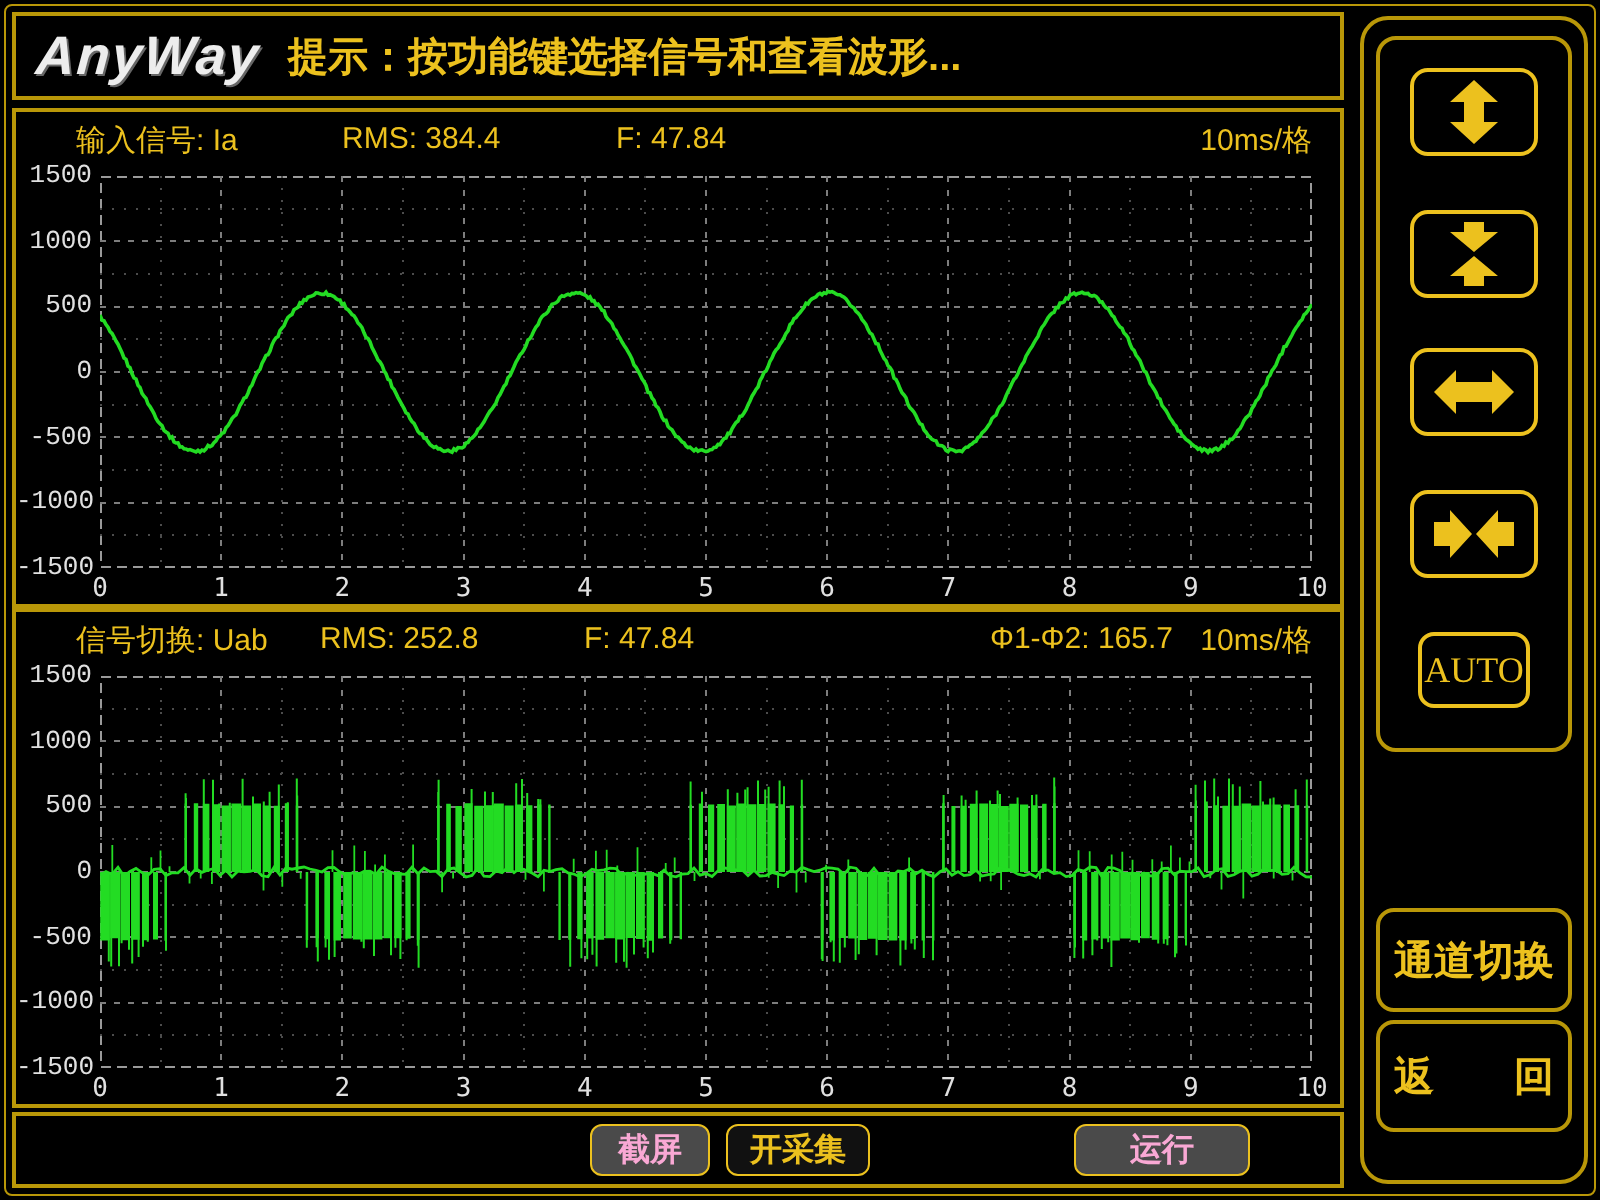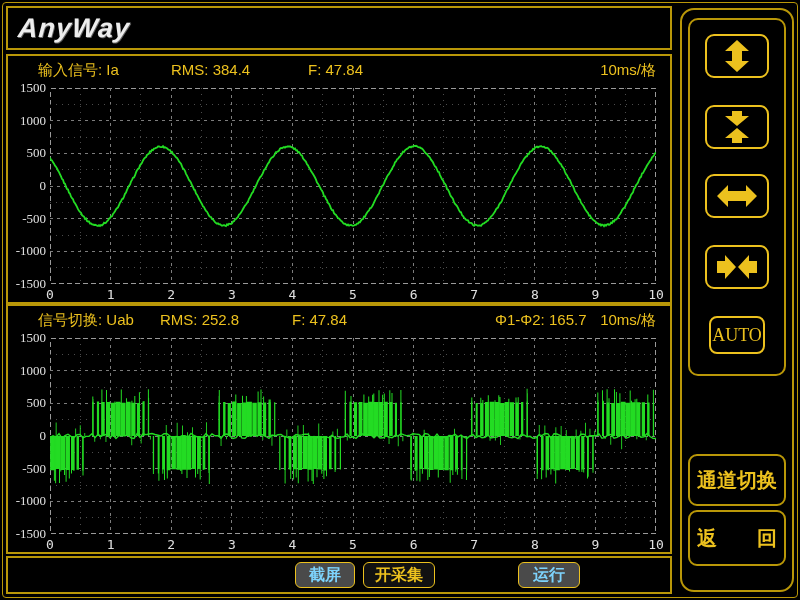--- a/index.html
+++ b/index.html
@@ -10,29 +10,29 @@
     border:2px solid var(--border,#b99708);display:flex;align-items:center;background:#000;}
   .logo{font-style:italic;font-weight:bold;font-size:27px;letter-spacing:1px;color:#ededed;
     margin-left:10px;text-shadow:1px 1px 0 #666,2px 2px 3px #000;transform:skewX(-4deg);}
   .tip{color:var(--accent,#ecc11e);font-size:20px;font-weight:bold;margin-left:14px;white-space:nowrap;}
   .panel{position:absolute;left:6px;width:666px;height:250px;box-sizing:border-box;
     border:2px solid var(--border,#b99708);background:#000;}
   .phead{position:absolute;left:0;top:5px;width:100%;height:22px;}
   .phead span{position:absolute;color:var(--accent,#ecc11e);font-size:15px;font-weight:normal;white-space:nowrap;}
   .plot-svg{position:absolute;left:42px;top:32px;}
   .ylab span{position:absolute;left:0;width:38px;text-align:right;color:var(--tick,#e0e0e0);
-    font-family:Liberation Serif, serif;font-size:13px;}
+    font-family:Liberation Mono, monospace;font-size:13px;}
   .xlab span{position:absolute;top:231px;transform:translateX(-50%);color:var(--tick,#e0e0e0);
     font-family:"DejaVu Sans Mono",monospace;font-size:13px;}
   .bottombar{position:absolute;left:6px;top:556px;width:666px;height:38px;box-sizing:border-box;
     border:2px solid var(--border,#b99708);background:#000;}
   .bbtn{position:absolute;top:4px;height:26px;box-sizing:border-box;border:1px solid var(--accent,#ecc11e);
     border-radius:6px;display:flex;align-items:center;justify-content:center;
     font-size:16px;font-weight:bold;cursor:pointer;}
-  .bbtn.gray{background:#4a4a4a;color:#7dd3fc;}
+  .bbtn.gray{background:#4a4a4a;color:#f9a8d4;}
   .bbtn.dark{background:#111;color:var(--accent,#ecc11e);}
   .sidebar{position:absolute;left:680px;top:8px;width:114px;height:584px;box-sizing:border-box;
     border:2px solid var(--border,#b99708);border-radius:14px;background:#000;}
   .group{position:absolute;left:6px;top:8px;width:98px;height:358px;box-sizing:border-box;
     border:2px solid var(--border,#b99708);border-radius:10px;}
   .abtn{position:absolute;left:15px;width:64px;height:44px;box-sizing:border-box;
     border:2px solid var(--accent,#ecc11e);border-radius:9px;background:#000;
     display:flex;align-items:center;justify-content:center;cursor:pointer;}
   .abtn svg{display:block;}
   .autobtn{position:absolute;left:19px;top:296px;width:56px;height:38px;box-sizing:border-box;
@@ -44,20 +44,21 @@
   .icon-fill{fill:var(--accent,#ecc11e);}
 </style>
 </head>
 <body>
 
 <div class="screen" style="--accent: #ecc11e; --border: #b99708; --tick: #e0e0e0;">
   <div class="outer-frame"></div>
 
   <div class="titlebar">
     <span class="logo">AnyWay</span>
+    <span class="tip">提示：按功能键选择信号和查看波形...</span>
   </div>
 
   <div class="panel" style="top:54px">
     <div class="phead">
       <span style="left:30px">输入信号: Ia</span>
       <span style="left:163px">RMS: 384.4</span>
       <span style="left:300px">F: 47.84</span>
       <span style="right:14px">10ms/格</span>
     </div>
     <div class="ylab" id="ylab0">
@@ -182,21 +183,21 @@
         <span style="left: 466.2px;">7</span>
         <span style="left: 526.8px;">8</span>
         <span style="left: 587.4px;">9</span>
         <span style="left: 648px;">10</span>
       </div>
   </div>
 
   <div class="bottombar">
     <div class="bbtn gray" style="left:287px;width:60px">截屏</div>
     <div class="bbtn dark" style="left:355px;width:72px">开采集</div>
-    <div class="bbtn gray" style="left:510px;width:62px">运行</div>
+    <div class="bbtn gray" style="left:529px;width:88px">运行</div>
   </div>
 
   <div class="sidebar">
     <div class="group">
       <div class="abtn" style="top:14px">
         <span>
           <svg width="40" height="32" viewBox="0 0 40 32">
             <polygon class="icon-fill" points="20,0 32,11 25,11 25,21 32,21 20,32 8,21 15,21 15,11 8,11"></polygon>
           </svg>
         </span>

